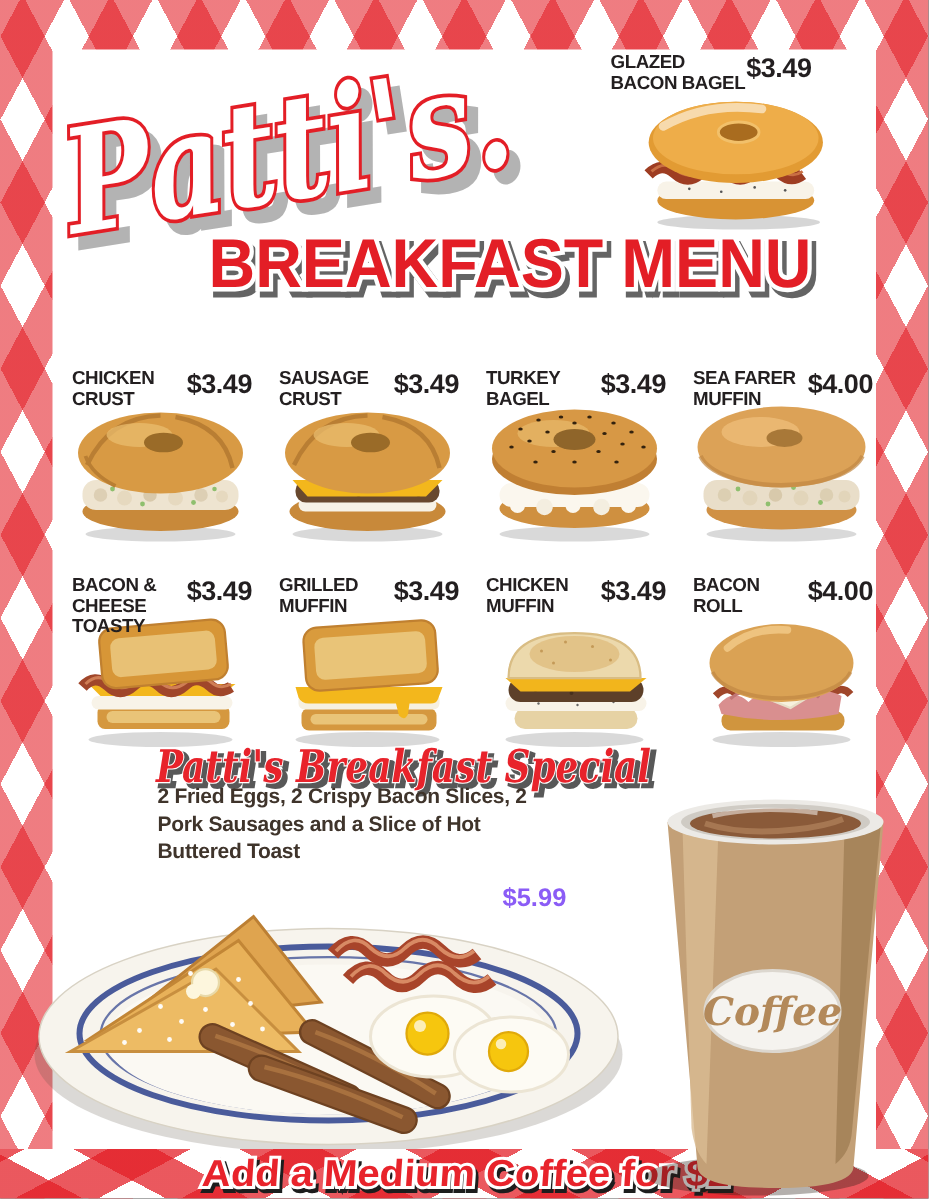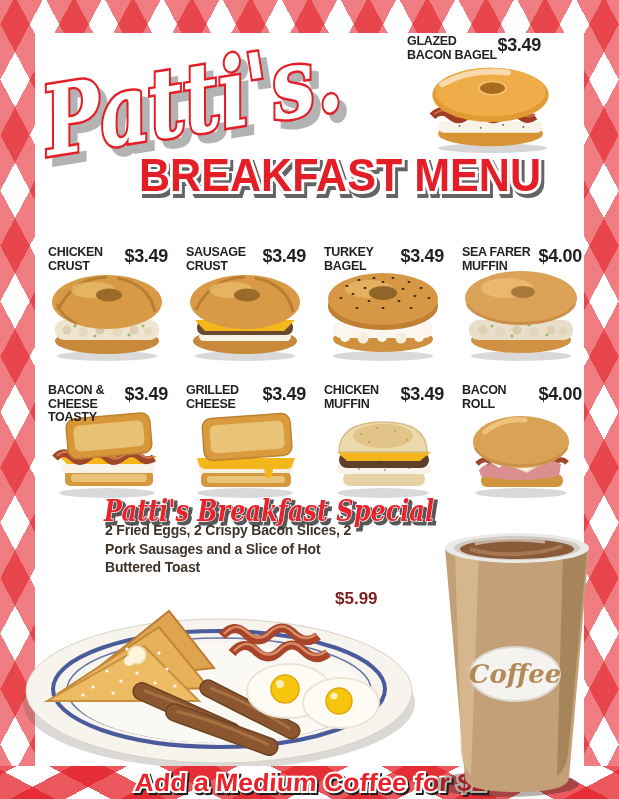--- a/index.html
+++ b/index.html
@@ -28,21 +28,21 @@
         grid-auto-rows:120px;row-gap:7px;gap:18px;}
   .cell{position:relative;}
   .cell .head{position:absolute;left:0;top:0;width:100%;display:flex;
               justify-content:space-between;z-index:2;}
   .cell .food{position:absolute;left:-5px;top:22px;width:130px;height:95px;}
 
   .special-title-svg{position:absolute;left:62px;top:456px;width:345px;height:46px;overflow:visible;}
   .special-desc{position:absolute;left:70px;top:488px;width:270px;
                 font-weight:bold;font-size:14px;line-height:18.5px;color:#3f342b;
                 white-space:pre-line;letter-spacing:-.2px;}
-  .special-price{position:absolute;left:300px;top:556px;font-weight:bold;font-size:17px;color:#7f1d1d;}
+  .special-price{position:absolute;left:300px;top:556px;font-weight:bold;font-size:17px;color:#8b5cf6;}
 
   .plate-svg{position:absolute;left:-18px;top:558px;width:405px;height:185px;}
 
   .band{position:absolute;left:0;top:766px;width:619px;height:33px;z-index:4;
         background-color:#fff;
         background-image:
           repeating-linear-gradient(28deg,  rgba(227,30,38,.74) 0 26px, rgba(227,30,38,0) 26px 52px),
           repeating-linear-gradient(-28deg, rgba(227,30,38,.74) 0 26px, rgba(227,30,38,0) 26px 52px);}
   .promo-svg{position:absolute;left:0;top:0;width:619px;height:33px;overflow:visible;}
 
@@ -233,21 +233,21 @@
           <g transform="rotate(-5 65 30)">
             <rect x="24" y="10" width="84" height="40" rx="9" fill="#d79637" stroke="#c08030" stroke-width="1.5"></rect>
             <rect x="31" y="17" width="70" height="26" rx="6" fill="#e8c175"></rect>
           </g>
         </svg>
       </div>
 
       <div class="cell">
         <div class="head">
           <span class="item-name">GRILLED
-CHEESE</span>
+MUFFIN</span>
           <span class="item-price">$3.49</span>
         </div>
         <svg class="food" viewBox="0 0 130 95">
           <ellipse cx="64" cy="87" rx="48" ry="5" fill="rgba(0,0,0,.15)"></ellipse>
           <rect x="20" y="66" width="90" height="15" rx="5" fill="#d5983f"></rect>
           <rect x="26" y="70" width="78" height="7" rx="3.5" fill="#e9c478"></rect>
           <rect x="18" y="56" width="94" height="11" rx="4" fill="#f6f0e0"></rect>
           <path d="M16,52 h98 l-3,8 q-1,3 -5,3 h-14 l-1,7 q-2,5 -6,1 l-2,-8 h-58 q-5,0 -7,-4 z" fill="#f3b71c"></path>
           <g transform="rotate(-4 66 30)">
             <rect x="22" y="10" width="88" height="42" rx="9" fill="#d99b3d" stroke="#c08030" stroke-width="1.5"></rect>

